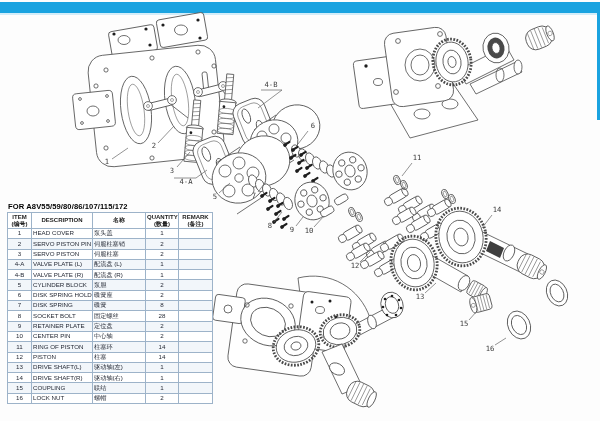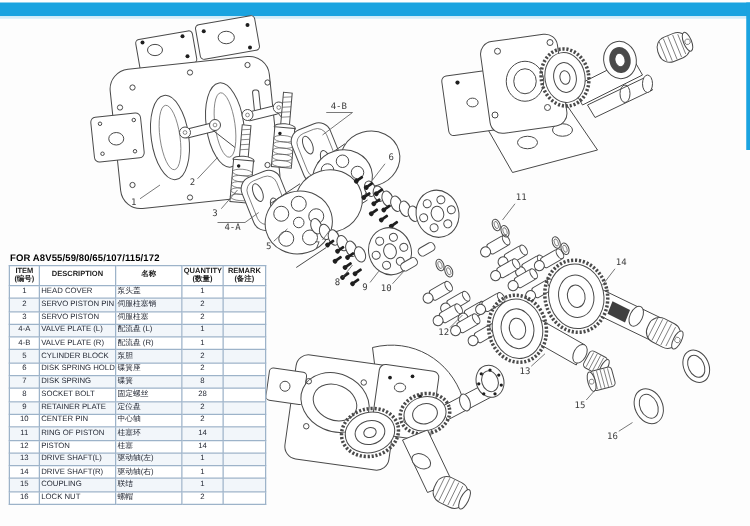--- a/index.html
+++ b/index.html
@@ -462,21 +462,21 @@
       <text class="callout" x="417" y="160">11</text>
       <text class="callout" x="355" y="268">12</text>
       <text class="callout" x="420" y="299">13</text>
       <text class="callout" x="497" y="212">14</text>
       <text class="callout" x="464" y="326">15</text>
       <text class="callout" x="490" y="351">16</text>
     </g>
   </svg>
 
   <div class="table-wrap">
-    <div class="tbl-title">FOR A8V55/59/80/65/107/115/172</div>
+    <div class="tbl-title">FOR A8V55/59/80/86/107/115/172</div>
     <table class="parts">
       <colgroup>
         <col class="w-item">
           <col class="w-desc">
           <col class="w-name">
           <col class="w-qty">
           <col class="w-rem">
       </colgroup>
       <thead>
         <tr>

